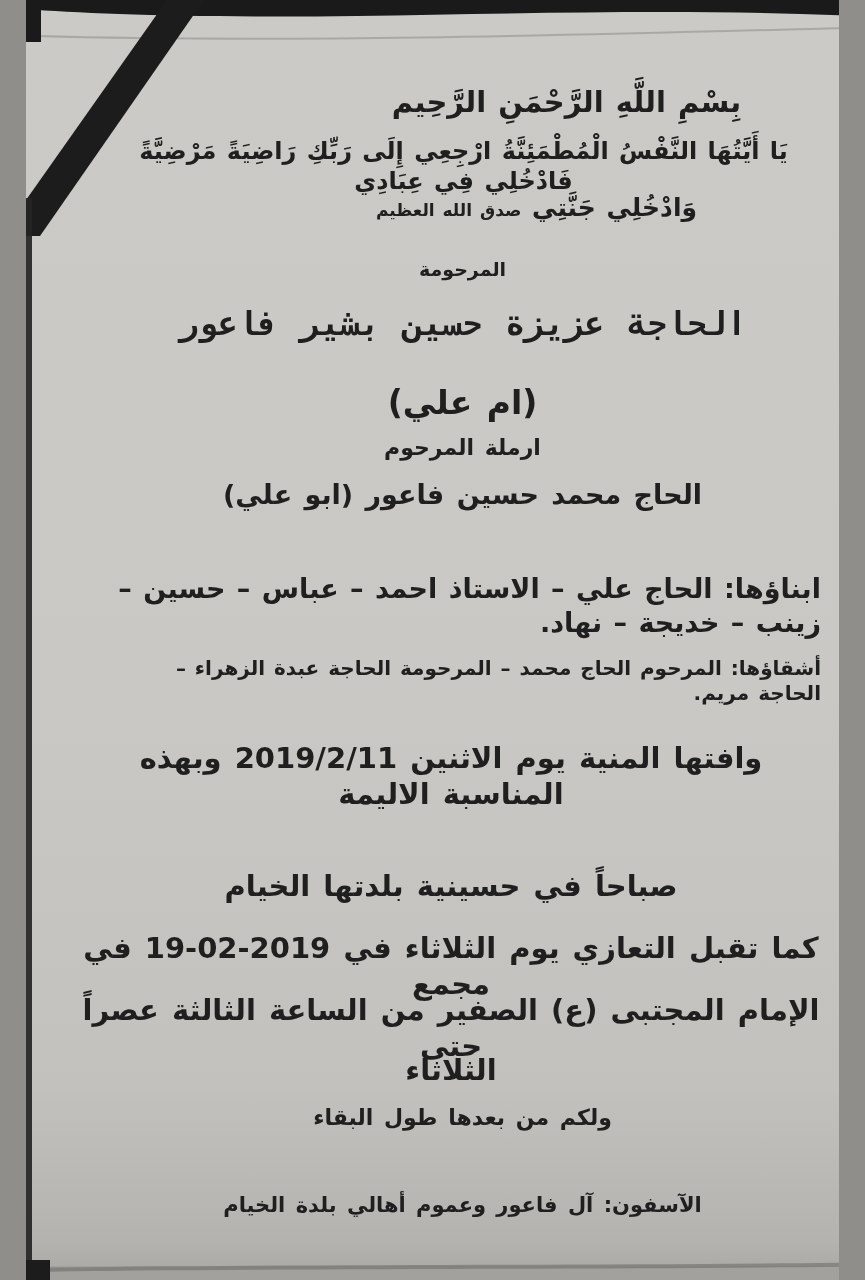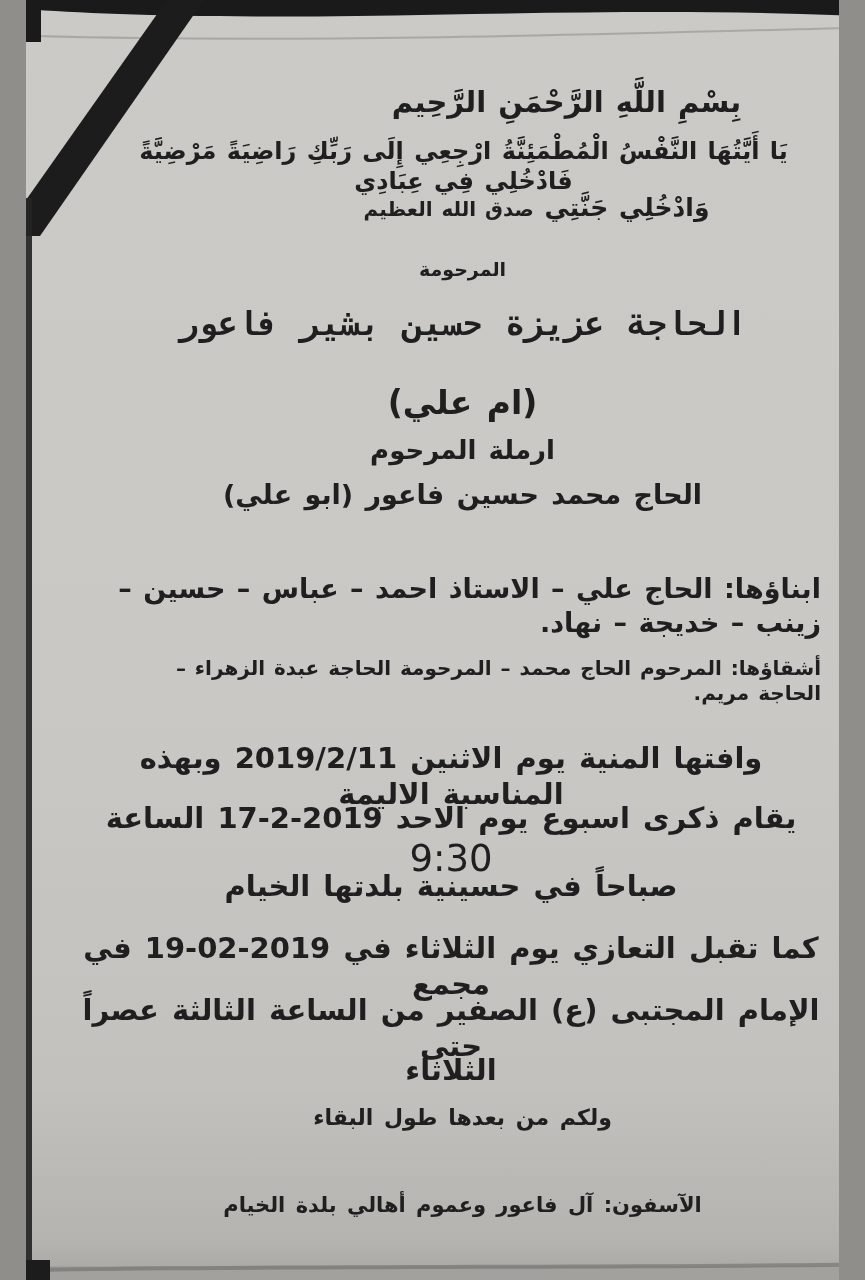--- a/index.html
+++ b/index.html
@@ -23,25 +23,25 @@
     text-align:center;
     font-weight:700;
     color:var(--ink);
     line-height:1.25;
     word-spacing:3px;
   }
   .quran{word-spacing:2px;}
   .basmala{top:84px;left:330px;right:62px;font-size:29px;}
   .verse{top:136px;left:70px;right:8px;font-size:24px;}
   .verse-end{top:192px;left:300px;right:92px;font-size:25px;white-space:nowrap;}
-  .verse-end .attr{font-size:20px;font-weight:700;}
+  .verse-end .attr{font-size:17px;font-weight:700;}
   .title-deceased{top:258px;left:85px;right:25px;font-size:19px;}
   .name{top:306px;left:85px;right:25px;font-size:33px;font-family:Liberation Mono, monospace;}
   .kunya{top:382px;left:85px;right:25px;font-size:33px;}
-  .relation{top:434px;left:85px;right:25px;font-size:26px;}
+  .relation{top:434px;left:85px;right:25px;font-size:22px;}
   .husband{top:478px;left:85px;right:25px;font-size:27px;}
   .children{top:572px;left:80px;right:18px;font-size:27px;text-align:right;word-spacing:2px;}
   .siblings{top:656px;left:80px;right:18px;font-size:20px;text-align:right;word-spacing:2px;}
   .a-line{left:55px;right:18px;font-size:29px;}
   .a1{top:740px;}
   .a2{top:800px;}
   .a2 .time{font-size:37px;font-weight:400;letter-spacing:1px;}
   .a3{top:868px;}
   .a4{top:930px;text-align:center;}
   .a5{top:992px;}
@@ -90,24 +90,20 @@
   <div class="t title-deceased" dir="rtl">المرحومة</div>
   <div class="t name" dir="rtl">الحاجة عزيزة حسين بشير فاعور</div>
   <div class="t kunya" dir="rtl">(ام علي)</div>
   <div class="t relation" dir="rtl">ارملة المرحوم</div>
   <div class="t husband" dir="rtl">الحاج محمد حسين فاعور (ابو علي)</div>
 
   <div class="t children" dir="rtl">ابناؤها: الحاج علي – الاستاذ احمد – عباس – حسين – زينب – خديجة – نهاد.</div>
   <div class="t siblings" dir="rtl">أشقاؤها: المرحوم الحاج محمد – المرحومة الحاجة عبدة الزهراء – الحاجة مريم.</div>
 
   <div class="t a-line a1" dir="rtl">وافتها المنية يوم الاثنين 2019/2/11 وبهذه المناسبة الاليمة</div>
-  <div class="t a-line a2" dir="rtl">
-    <span>يقام ذكرى اسبوع يوم الاحد 2019-2-17 الساعة</span>
-    <span class="time">9:30</span>
-  </div>
   <div class="t a-line a3" dir="rtl">صباحاً في حسينية بلدتها الخيام</div>
   <div class="t a-line a4" dir="rtl">كما تقبل التعازي يوم الثلاثاء في 2019-02-19 في مجمع</div>
   <div class="t a-line a5" dir="rtl">الإمام المجتبى (ع) الصفير من الساعة الثالثة عصراً حتى</div>
   <div class="t a-line a6" dir="rtl">الثلاثاء</div>
 
   <div class="t farewell" dir="rtl">ولكم من بعدها طول البقاء</div>
   <div class="t mourners" dir="rtl">الآسفون: آل فاعور وعموم أهالي بلدة الخيام</div>
 
 </div>
 

